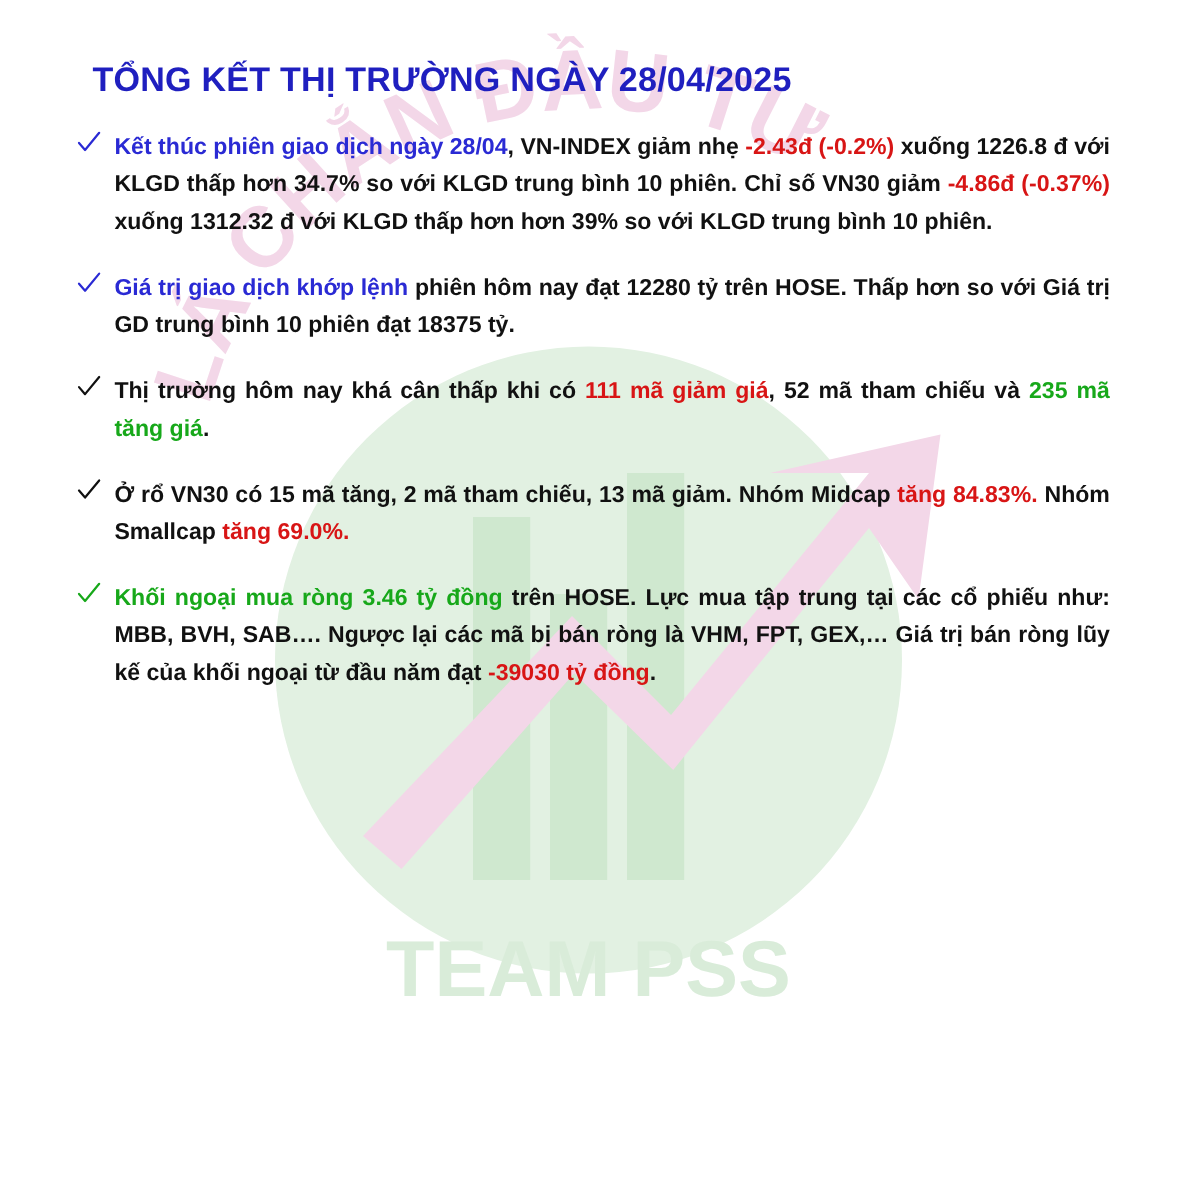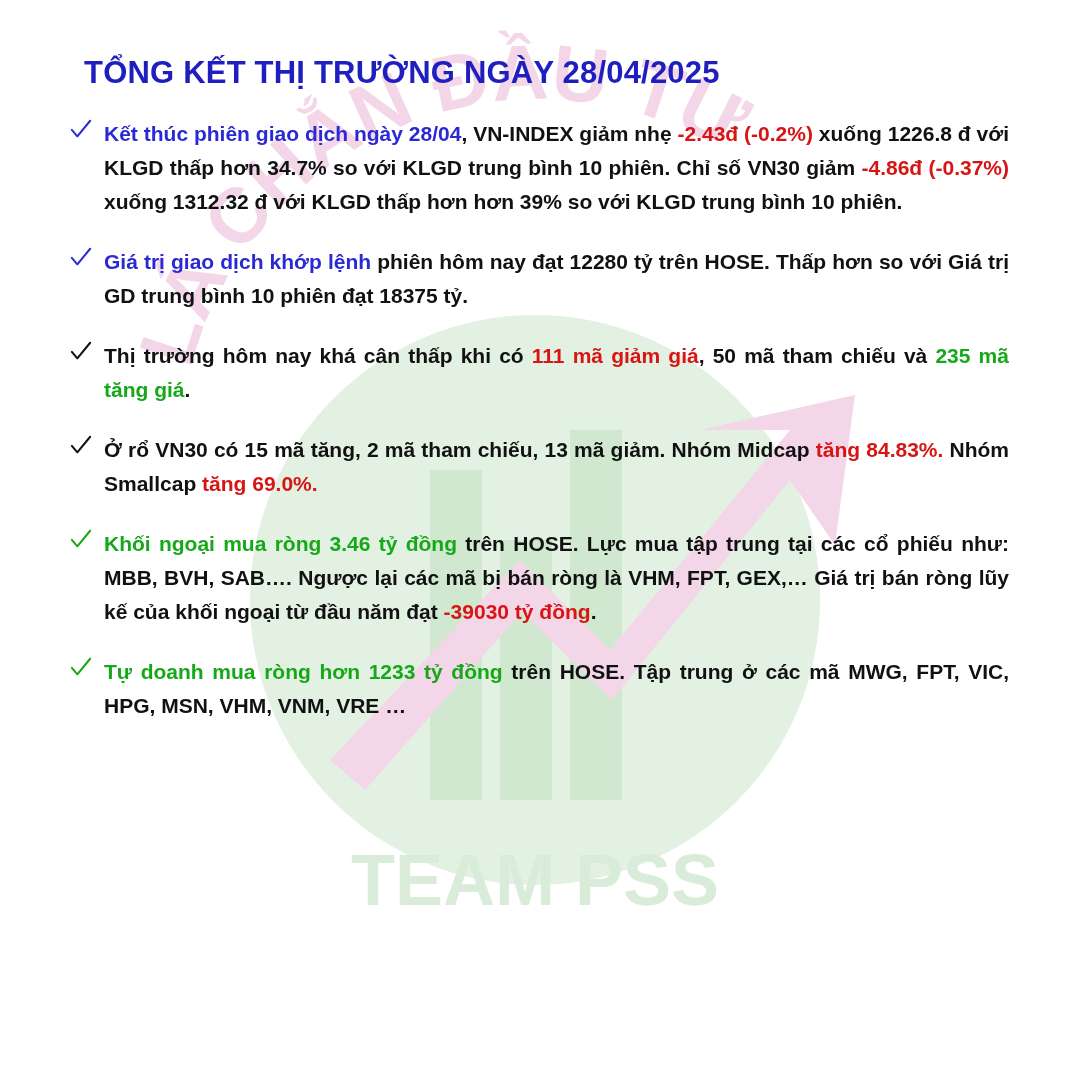--- a/index.html
+++ b/index.html
@@ -103,25 +103,22 @@
 
   <ul class="bullet-list" id="bullet-list">
       <li class="bullet-item"><svg class="check-icon" viewBox="0 0 24 24">
           <path d="M2 13 L8 20 L22 3" fill="none" stroke="#2a2ad4" stroke-width="2.2" stroke-linecap="round" stroke-linejoin="round"></path>
         </svg><span class="t-blue">Kết thúc phiên giao dịch ngày 28/04</span><span class="t-black">, VN-INDEX giảm nhẹ </span><span class="t-red">-2.43đ (-0.2%)</span><span class="t-black"> xuống 1226.8 đ với KLGD thấp hơn 34.7% so với KLGD trung bình 10 phiên. Chỉ số VN30 giảm </span><span class="t-red">-4.86đ (-0.37%)</span><span class="t-black"> xuống 1312.32 đ với KLGD thấp hơn hơn 39% so với KLGD trung bình 10 phiên.</span></li>
       <li class="bullet-item"><svg class="check-icon" viewBox="0 0 24 24">
           <path d="M2 13 L8 20 L22 3" fill="none" stroke="#2a2ad4" stroke-width="2.2" stroke-linecap="round" stroke-linejoin="round"></path>
         </svg><span class="t-blue">Giá trị giao dịch khớp lệnh</span><span class="t-black"> phiên hôm nay đạt 12280 tỷ trên HOSE. Thấp hơn so với Giá trị GD trung bình 10 phiên đạt 18375 tỷ.</span></li>
       <li class="bullet-item"><svg class="check-icon" viewBox="0 0 24 24">
           <path d="M2 13 L8 20 L22 3" fill="none" stroke="#111111" stroke-width="2.2" stroke-linecap="round" stroke-linejoin="round"></path>
-        </svg><span class="t-black">Thị trường hôm nay khá cân thấp khi có </span><span class="t-red">111 mã giảm giá</span><span class="t-black">, 50 mã tham chiếu và </span><span class="t-green">235 mã tăng giá</span><span class="t-black">.</span></li>
+        </svg><span class="t-black">Thị trường hôm nay khá cân thấp khi có </span><span class="t-red">111 mã giảm giá</span><span class="t-black">, 52 mã tham chiếu và </span><span class="t-green">235 mã tăng giá</span><span class="t-black">.</span></li>
       <li class="bullet-item"><svg class="check-icon" viewBox="0 0 24 24">
           <path d="M2 13 L8 20 L22 3" fill="none" stroke="#111111" stroke-width="2.2" stroke-linecap="round" stroke-linejoin="round"></path>
         </svg><span class="t-black">Ở rổ VN30 có 15 mã tăng, 2 mã tham chiếu, 13 mã giảm. Nhóm Midcap </span><span class="t-red">tăng 84.83%.</span><span class="t-black"> Nhóm Smallcap </span><span class="t-red">tăng 69.0%.</span></li>
       <li class="bullet-item"><svg class="check-icon" viewBox="0 0 24 24">
           <path d="M2 13 L8 20 L22 3" fill="none" stroke="#17a81a" stroke-width="2.2" stroke-linecap="round" stroke-linejoin="round"></path>
         </svg><span class="t-green">Khối ngoại mua ròng 3.46 tỷ đồng</span><span class="t-black"> trên HOSE. Lực mua tập trung tại các cổ phiếu như: MBB, BVH, SAB…. Ngược lại các mã bị bán ròng là VHM, FPT, GEX,… Giá trị bán ròng lũy kế của khối ngoại từ đầu năm đạt </span><span class="t-red">-39030 tỷ đồng</span><span class="t-black">.</span></li>
-      <li class="bullet-item"><svg class="check-icon" viewBox="0 0 24 24">
-          <path d="M2 13 L8 20 L22 3" fill="none" stroke="#17a81a" stroke-width="2.2" stroke-linecap="round" stroke-linejoin="round"></path>
-        </svg><span class="t-green">Tự doanh mua ròng hơn 1233 tỷ đồng</span><span class="t-black"> trên HOSE. Tập trung ở các mã MWG, FPT, VIC, HPG, MSN, VHM, VNM, VRE …</span></li>
     </ul>
 
 </div>
 
 </body></html>

